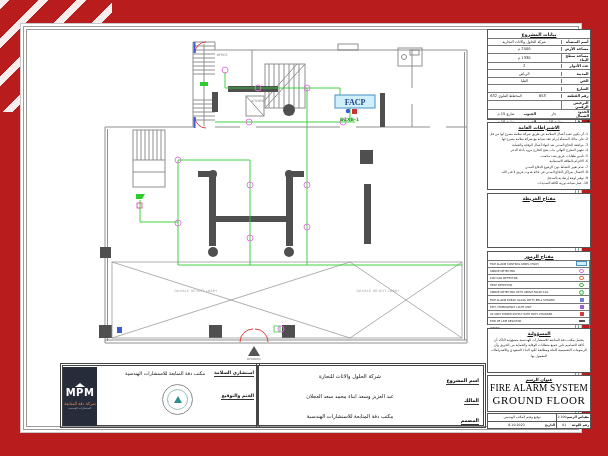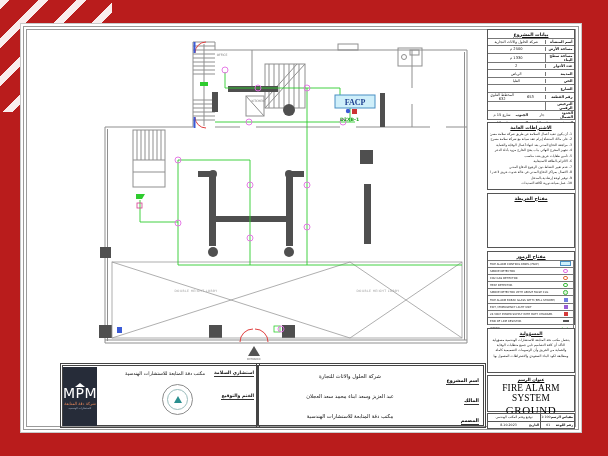--- a/index.html
+++ b/index.html
@@ -10,21 +10,21 @@
   #stripes{position:absolute;left:0;top:0;width:112px;height:112px;
     background:repeating-linear-gradient(135deg,#ffffff 0 7px,rgba(255,255,255,0) 7px 27px);
     opacity:.92;}
   
   #sheet{position:absolute;left:20px;top:23px;width:562px;height:410px;
     background:#ffffff;border:1px solid #c9c9c9;box-sizing:border-box;}
   .frame{position:absolute;border:1px solid #9a9a9a;pointer-events:none;}
   #frame1{inset:2px;}
   #frame2{inset:5px;}
   
-  .panel{position:absolute;left:487px;width:88px;background:#fff;
+  .panel{position:absolute;left:487px;width:104px;background:#fff;
     border:1px solid #555;box-sizing:border-box;direction:rtl;}
   .panel-title{font-size:4.6px;font-weight:bold;text-align:center;
     text-decoration:underline;padding:1.5px 0 1px;color:#111;}
   
   .trow{display:flex;direction:rtl;border-top:.5px solid #777;align-items:center;
     min-height:6.6px;font-size:3.6px;color:#111;}
   .tlabel{width:27px;border-left:.5px solid #777;padding-right:1.5px;font-weight:bold;}
   .tval{flex:1;text-align:center;}
   .tval2{flex:1;text-align:center;color:#222;}
   .blabel{width:17px;font-weight:bold;padding-right:1px;}
@@ -75,21 +75,21 @@
   .ulabel{position:absolute;font-size:4.6px;font-weight:bold;color:#111;
     border-bottom:.6px solid #333;padding-bottom:1px;white-space:nowrap;}
   .btext{position:absolute;font-size:4.8px;color:#111;white-space:nowrap;}
   .prow{display:flex;direction:rtl;align-items:center;height:20px;}
   .plab{width:42px;text-align:right;padding-right:4px;box-sizing:border-box;}
   .plab span{font-size:4.8px;font-weight:bold;border-bottom:.6px solid #333;padding-bottom:1px;}
   .pval{flex:1;text-align:center;font-size:5.2px;color:#111;}
   
   #logo{position:absolute;left:63px;top:367px;width:34px;height:59px;background:#262c39;
     display:flex;flex-direction:column;align-items:center;justify-content:center;z-index:5;}
-  #logo .mono{color:#fff;font-weight:normal;font-size:14px;letter-spacing:.5px;
+  #logo .mono{color:#fff;font-weight:bold;font-size:10px;letter-spacing:.5px;
     font-family:"DejaVu Sans",sans-serif;line-height:10px;}
   #logo .roof{width:0;height:0;border-left:5px solid transparent;border-right:5px solid transparent;
     border-bottom:4px solid #fff;margin-bottom:1px;}
   #logo .ar{color:#e8885a;font-size:4.2px;margin-top:3px;white-space:nowrap;}
   #logo .ar2{color:#aab2c2;font-size:2.6px;margin-top:1px;white-space:nowrap;}
   
   #stamp{position:absolute;left:162px;top:384px;width:31px;height:31px;border:1px solid #8c8c8c;
     border-radius:50%;box-sizing:border-box;display:flex;align-items:center;justify-content:center;}
   #stamp .inner{width:19px;height:19px;border:0.8px solid #9bb;border-radius:50%;
     display:flex;align-items:center;justify-content:center;}

